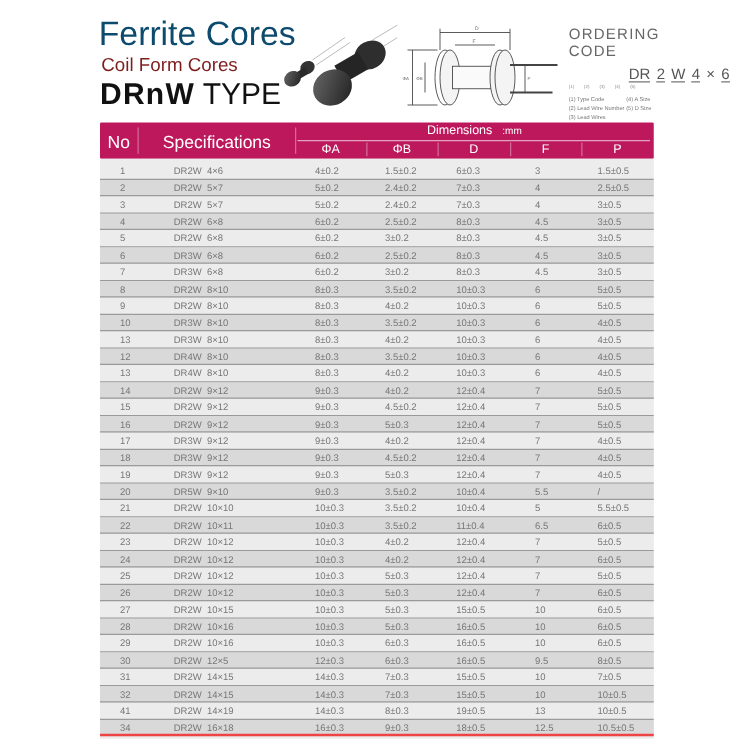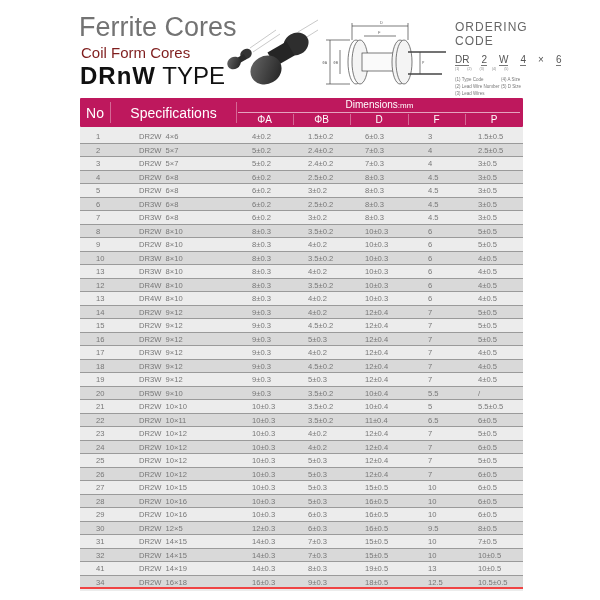--- a/index.html
+++ b/index.html
@@ -1,37 +1,37 @@
 <!DOCTYPE html>
 <html><head>
 <meta charset="utf-8">
 <style>
   html, body { margin:0; padding:0; background:#ffffff; }
   body { width:600px; height:600px; position:relative; overflow:hidden; font-family:"Liberation Sans", sans-serif; }
-  .title1 { position:absolute; left:79px; top:12px; font-size:27px; color:#737373; letter-spacing:0px; }
+  .title1 { position:absolute; left:79px; top:12px; font-size:27px; color:#0c4a6e; letter-spacing:0px; }
   .title2 { position:absolute; left:81px; top:44px; font-size:15px; color:#7f1d1d; }
   .title3 { position:absolute; left:80px; top:62px; font-size:24px; color:#111; }
   .title3 b { font-weight:900; letter-spacing:1px; }
   .title3 span.t { font-weight:400; }
   .product { position:absolute; left:218px; top:18px; width:100px; height:75px; }
   .diagram { position:absolute; left:320px; top:18px; width:130px; height:72px; }
   .order { position:absolute; left:455px; top:20px; width:100px; color:#555; }
   .order .oc-title { font-size:12px; letter-spacing:1px; color:#666; }
-  .order .oc-code { font-size:10px; margin-top:6px; color:#555; display:flex; gap:12px; }
+  .order .oc-code { font-size:12px; margin-top:6px; color:#555; display:flex; gap:5px;margin-left:48px; }
   .order .oc-code span { border-bottom:1px solid #777; line-height:11px; }
   .order .oc-code span.x { border:none; }
   .order .oc-nums { font-size:3.5px; color:#888; display:flex; gap:8px; margin-top:1px; }
   .order .oc-legend { font-size:4.5px; color:#777; margin-top:5px; line-height:7px; display:grid; grid-template-columns:46px 36px; }
   .table-wrap { position:absolute; left:80px; top:98px; width:443px; }
   .thead { position:relative; height:29px; background:#be185d; color:#fff; border-radius:1px; }
   .th-no { position:absolute; left:0; top:0; width:30px; height:29px; display:flex; align-items:center; justify-content:center; font-size:14px; }
   .th-spec { position:absolute; left:31px; top:0; width:125px; height:29px; display:flex; align-items:center; justify-content:center; font-size:14px; }
   .vsep { position:absolute; top:4px; width:1px; height:21px; background:rgba(255,255,255,0.35); }
   .th-dim { position:absolute; left:156px; top:1px; width:287px; height:12px; text-align:center; font-size:10px; }
-  .th-dim small { font-size:8px; }
+  .th-dim small { font-size:8px;padding-left:8px; }
   .th-dimline { position:absolute; left:158px; top:14px; width:282px; height:1px; background:rgba(255,255,255,0.6); }
   .th-sub { position:absolute; top:15px; height:13px; font-size:10px; text-align:center; line-height:13px; }
   .tbody { position:relative; background:#ececec; padding:3px 0 2px 0; }
   .row { position:relative; height:13.5px; font-size:7.6px; color:#777; line-height:13.5px; border-bottom:1px solid #9a9a9a; box-sizing:border-box; }
   .row.alt { background:#d9d9d9; }
   .row.last { border-bottom:2px solid #ef4444; }
   .row span { position:absolute; top:0; white-space:pre; }
   .c-no { left:16px; }
   .c-spec { left:59px; }
   .c-a { left:172px; }

